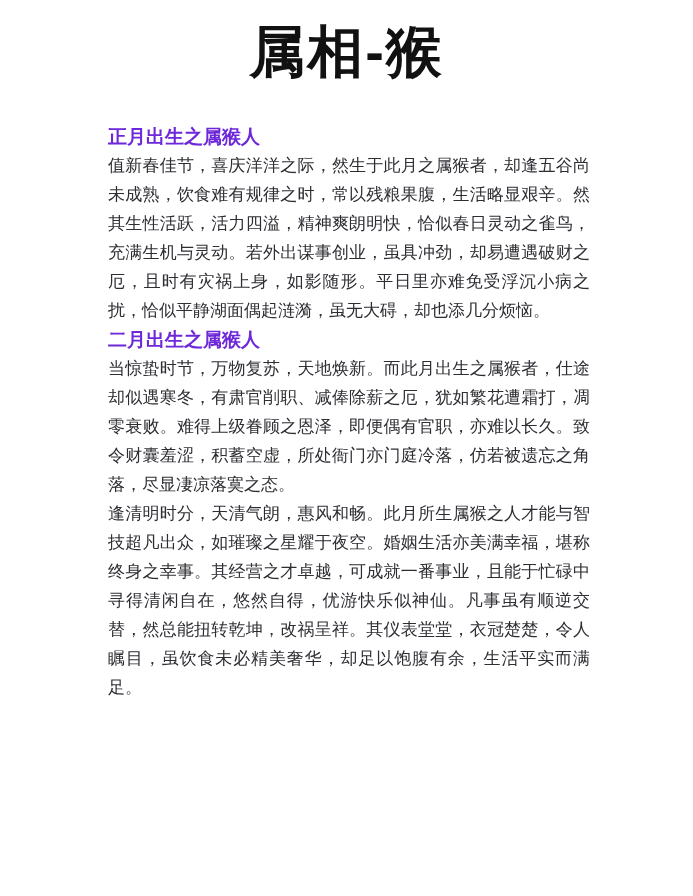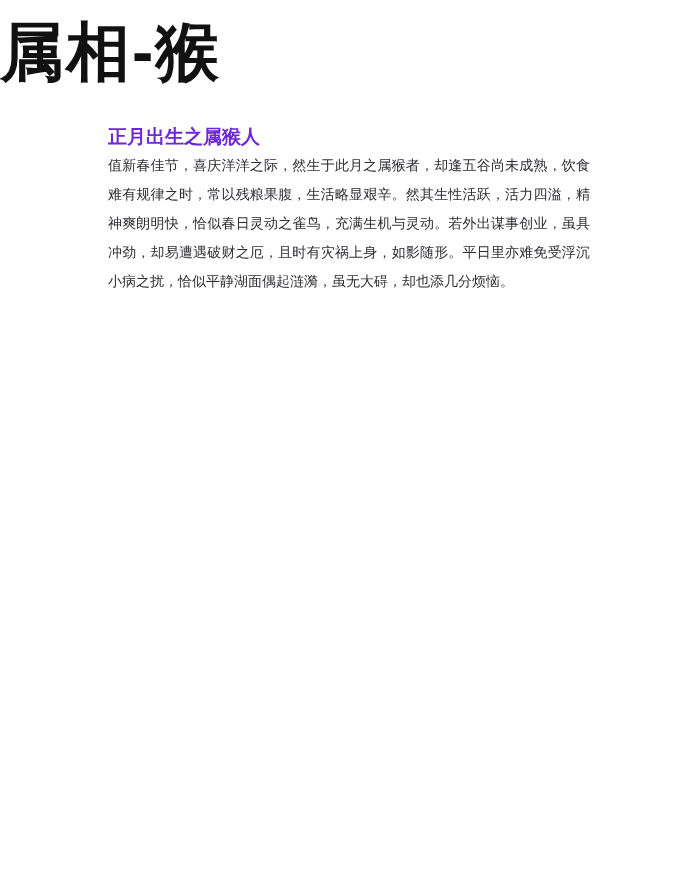--- a/index.html
+++ b/index.html
@@ -11,42 +11,42 @@
     position: relative;
     width: 693px;
     height: 896px;
     background: #ffffff;
     overflow: hidden;
     font-family: "Liberation Sans", sans-serif;
   }
   .page-title {
     margin: 0;
     padding-top: 22px;
-    text-align: left;
-    font-size: 64px;
+    text-align: center;
+    font-size: 56px;
     line-height: 60px;
     font-weight: 900;
     color: #111111;
     letter-spacing: 2px;
   }
   .content {
     width: 482px;
     margin: 40px 0 0 108px;
   }
   .section { margin: 0; }
   .section-heading {
     margin: 0;
     font-size: 19px;
     line-height: 29px;
     font-weight: 700;
     color: #6d28d9;
   }
   .section-body {
     margin: 0;
-    font-size: 14px;
+    font-size: 17px;
     line-height: 29px;
     color: #2d2d33;
     text-align: justify;
     text-justify: inter-ideograph;
     word-break: break-all;
   }
 </style>
 </head>
 <body>
 
@@ -54,18 +54,23 @@
 
   <h1 class="page-title">属相-猴</h1>
 
   <div class="content">
 
     <section class="section">
       <h2 class="section-heading">正月出生之属猴人</h2>
       <p class="section-body">值新春佳节，喜庆洋洋之际，然生于此月之属猴者，却逢五谷尚未成熟，饮食难有规律之时，常以残粮果腹，生活略显艰辛。然其生性活跃，活力四溢，精神爽朗明快，恰似春日灵动之雀鸟，充满生机与灵动。若外出谋事创业，虽具冲劲，却易遭遇破财之厄，且时有灾祸上身，如影随形。平日里亦难免受浮沉小病之扰，恰似平静湖面偶起涟漪，虽无大碍，却也添几分烦恼。</p>
     </section>
 
+    <section class="section">
+      <h2 class="section-heading">二月出生之属猴人</h2>
+      <p class="section-body">当惊蛰时节，万物复苏，天地焕新。而此月出生之属猴者，仕途却似遇寒冬，有肃官削职、减俸除薪之厄，犹如繁花遭霜打，凋零衰败。难得上级眷顾之恩泽，即便偶有官职，亦难以长久。致令财囊羞涩，积蓄空虚，所处衙门亦门庭冷落，仿若被遗忘之角落，尽显凄凉落寞之态。</p>
+    </section>
 
     <section class="section">
+      <p class="section-body">逢清明时分，天清气朗，惠风和畅。此月所生属猴之人才能与智技超凡出众，如璀璨之星耀于夜空。婚姻生活亦美满幸福，堪称终身之幸事。其经营之才卓越，可成就一番事业，且能于忙碌中寻得清闲自在，悠然自得，优游快乐似神仙。凡事虽有顺逆交替，然总能扭转乾坤，改祸呈祥。其仪表堂堂，衣冠楚楚，令人瞩目，虽饮食未必精美奢华，却足以饱腹有余，生活平实而满足。</p>
     </section>
 
   </div>
 </div>
 
 </body></html>

